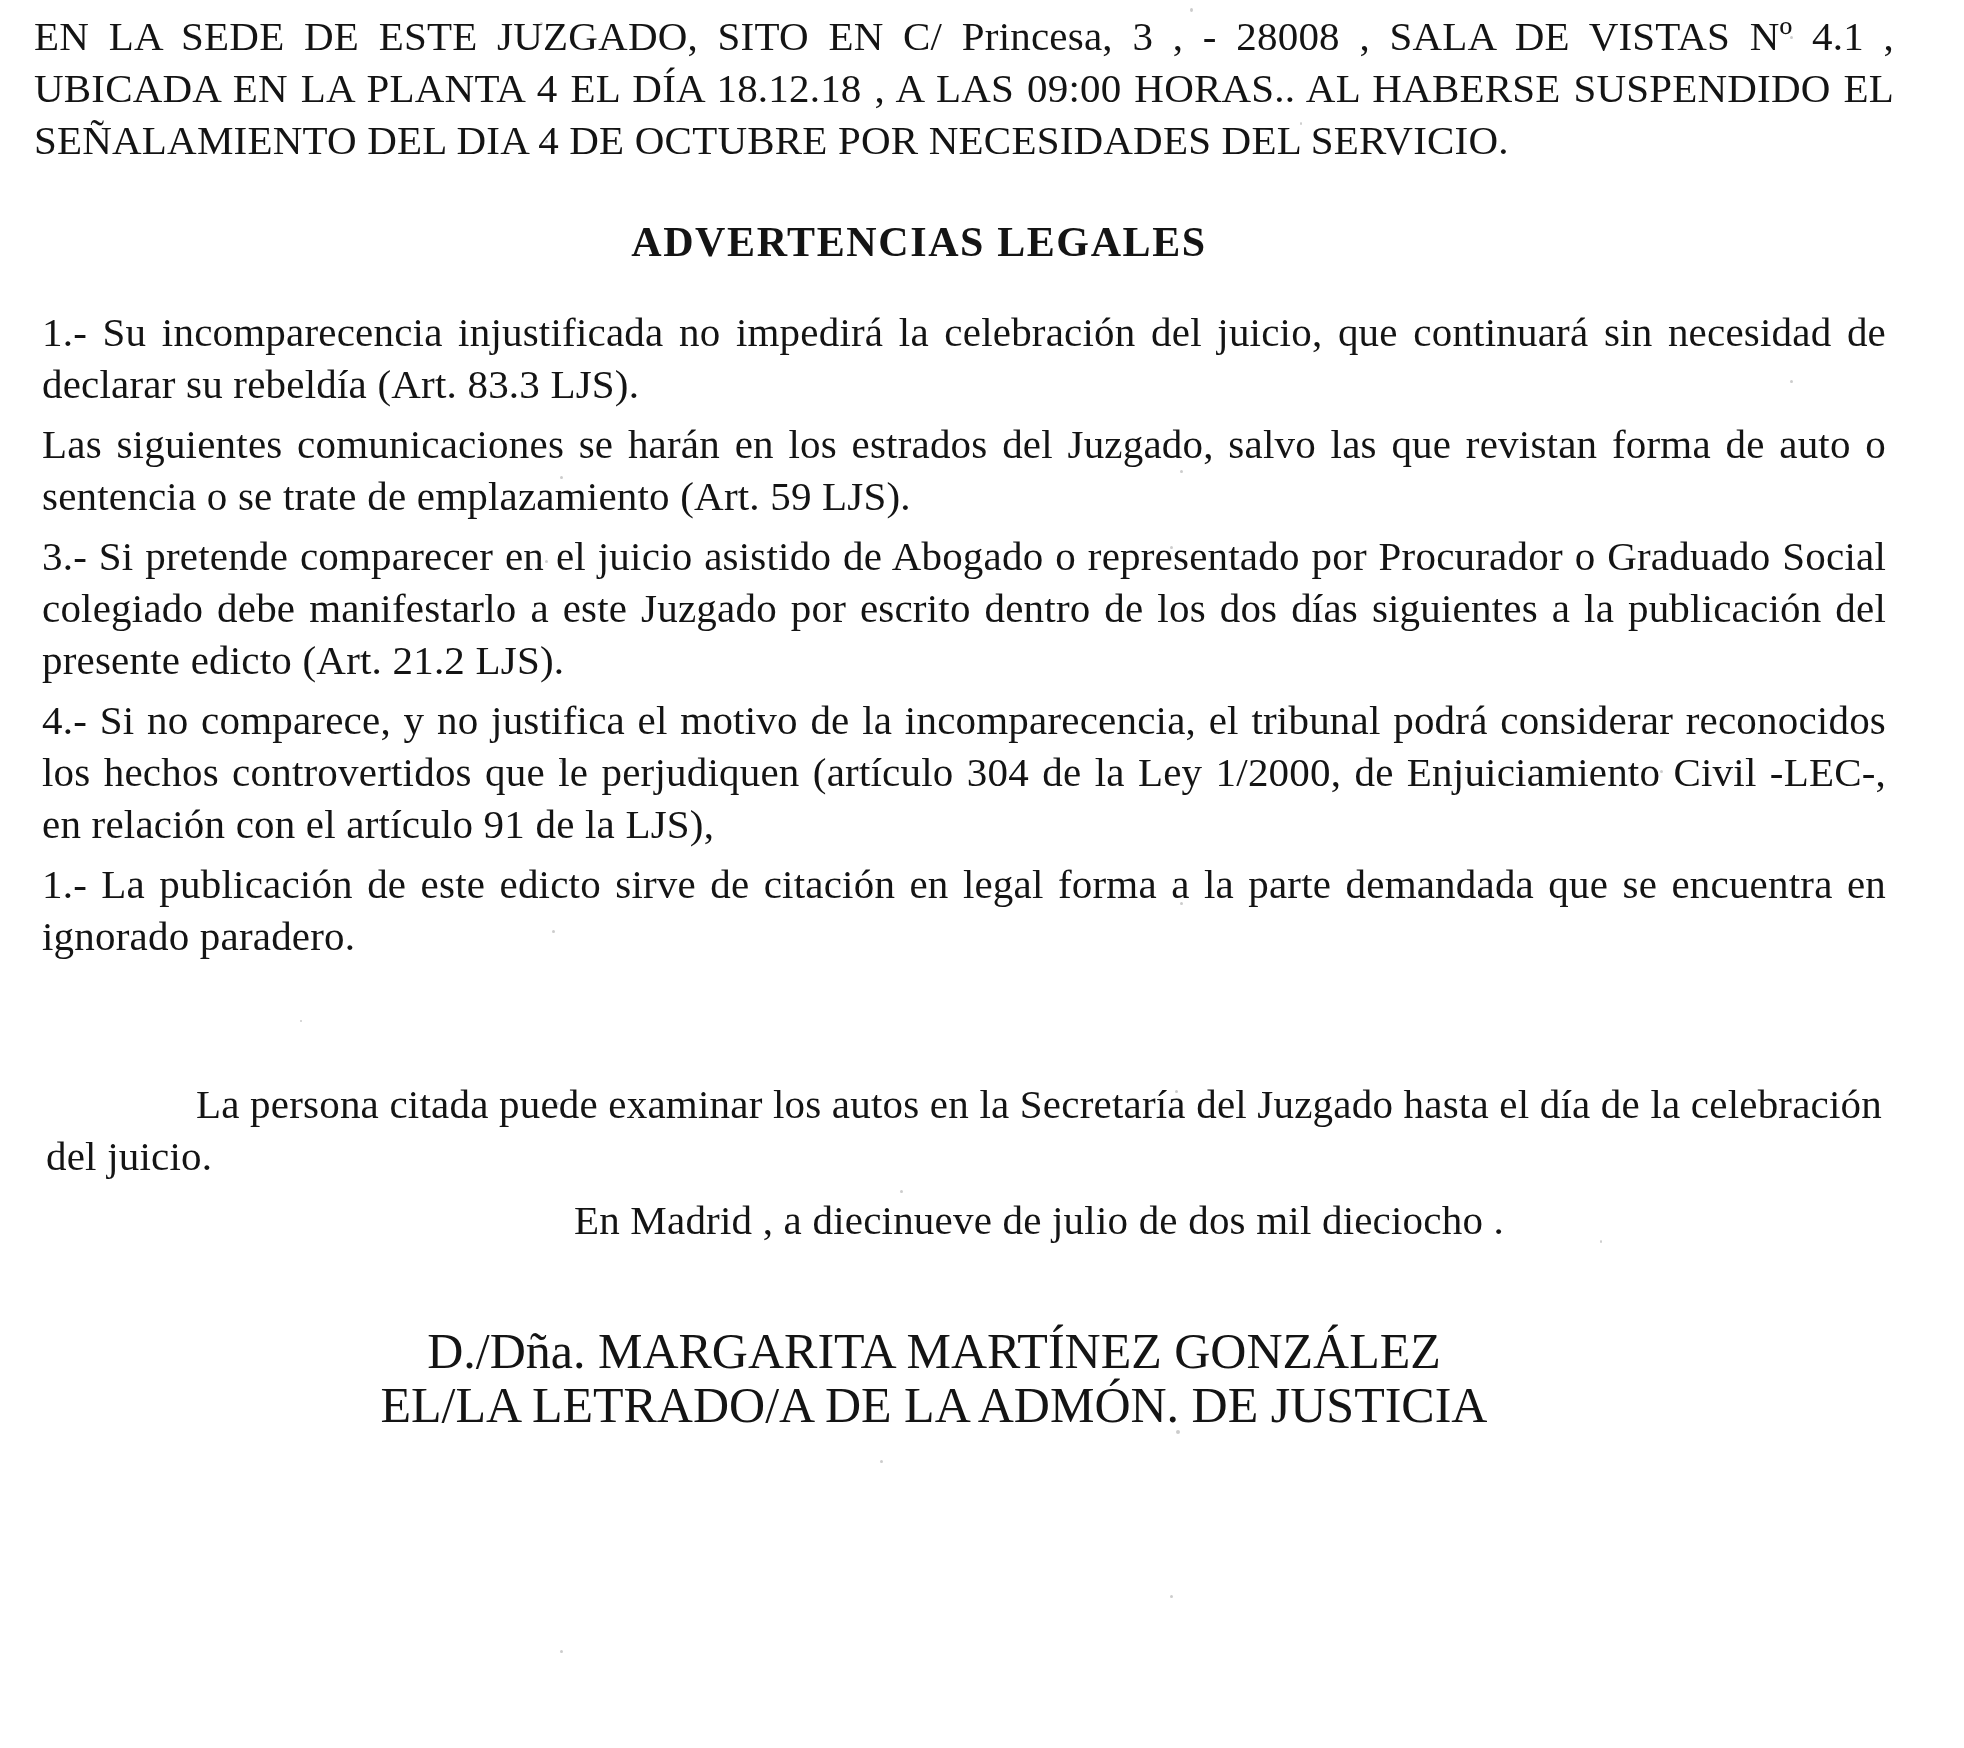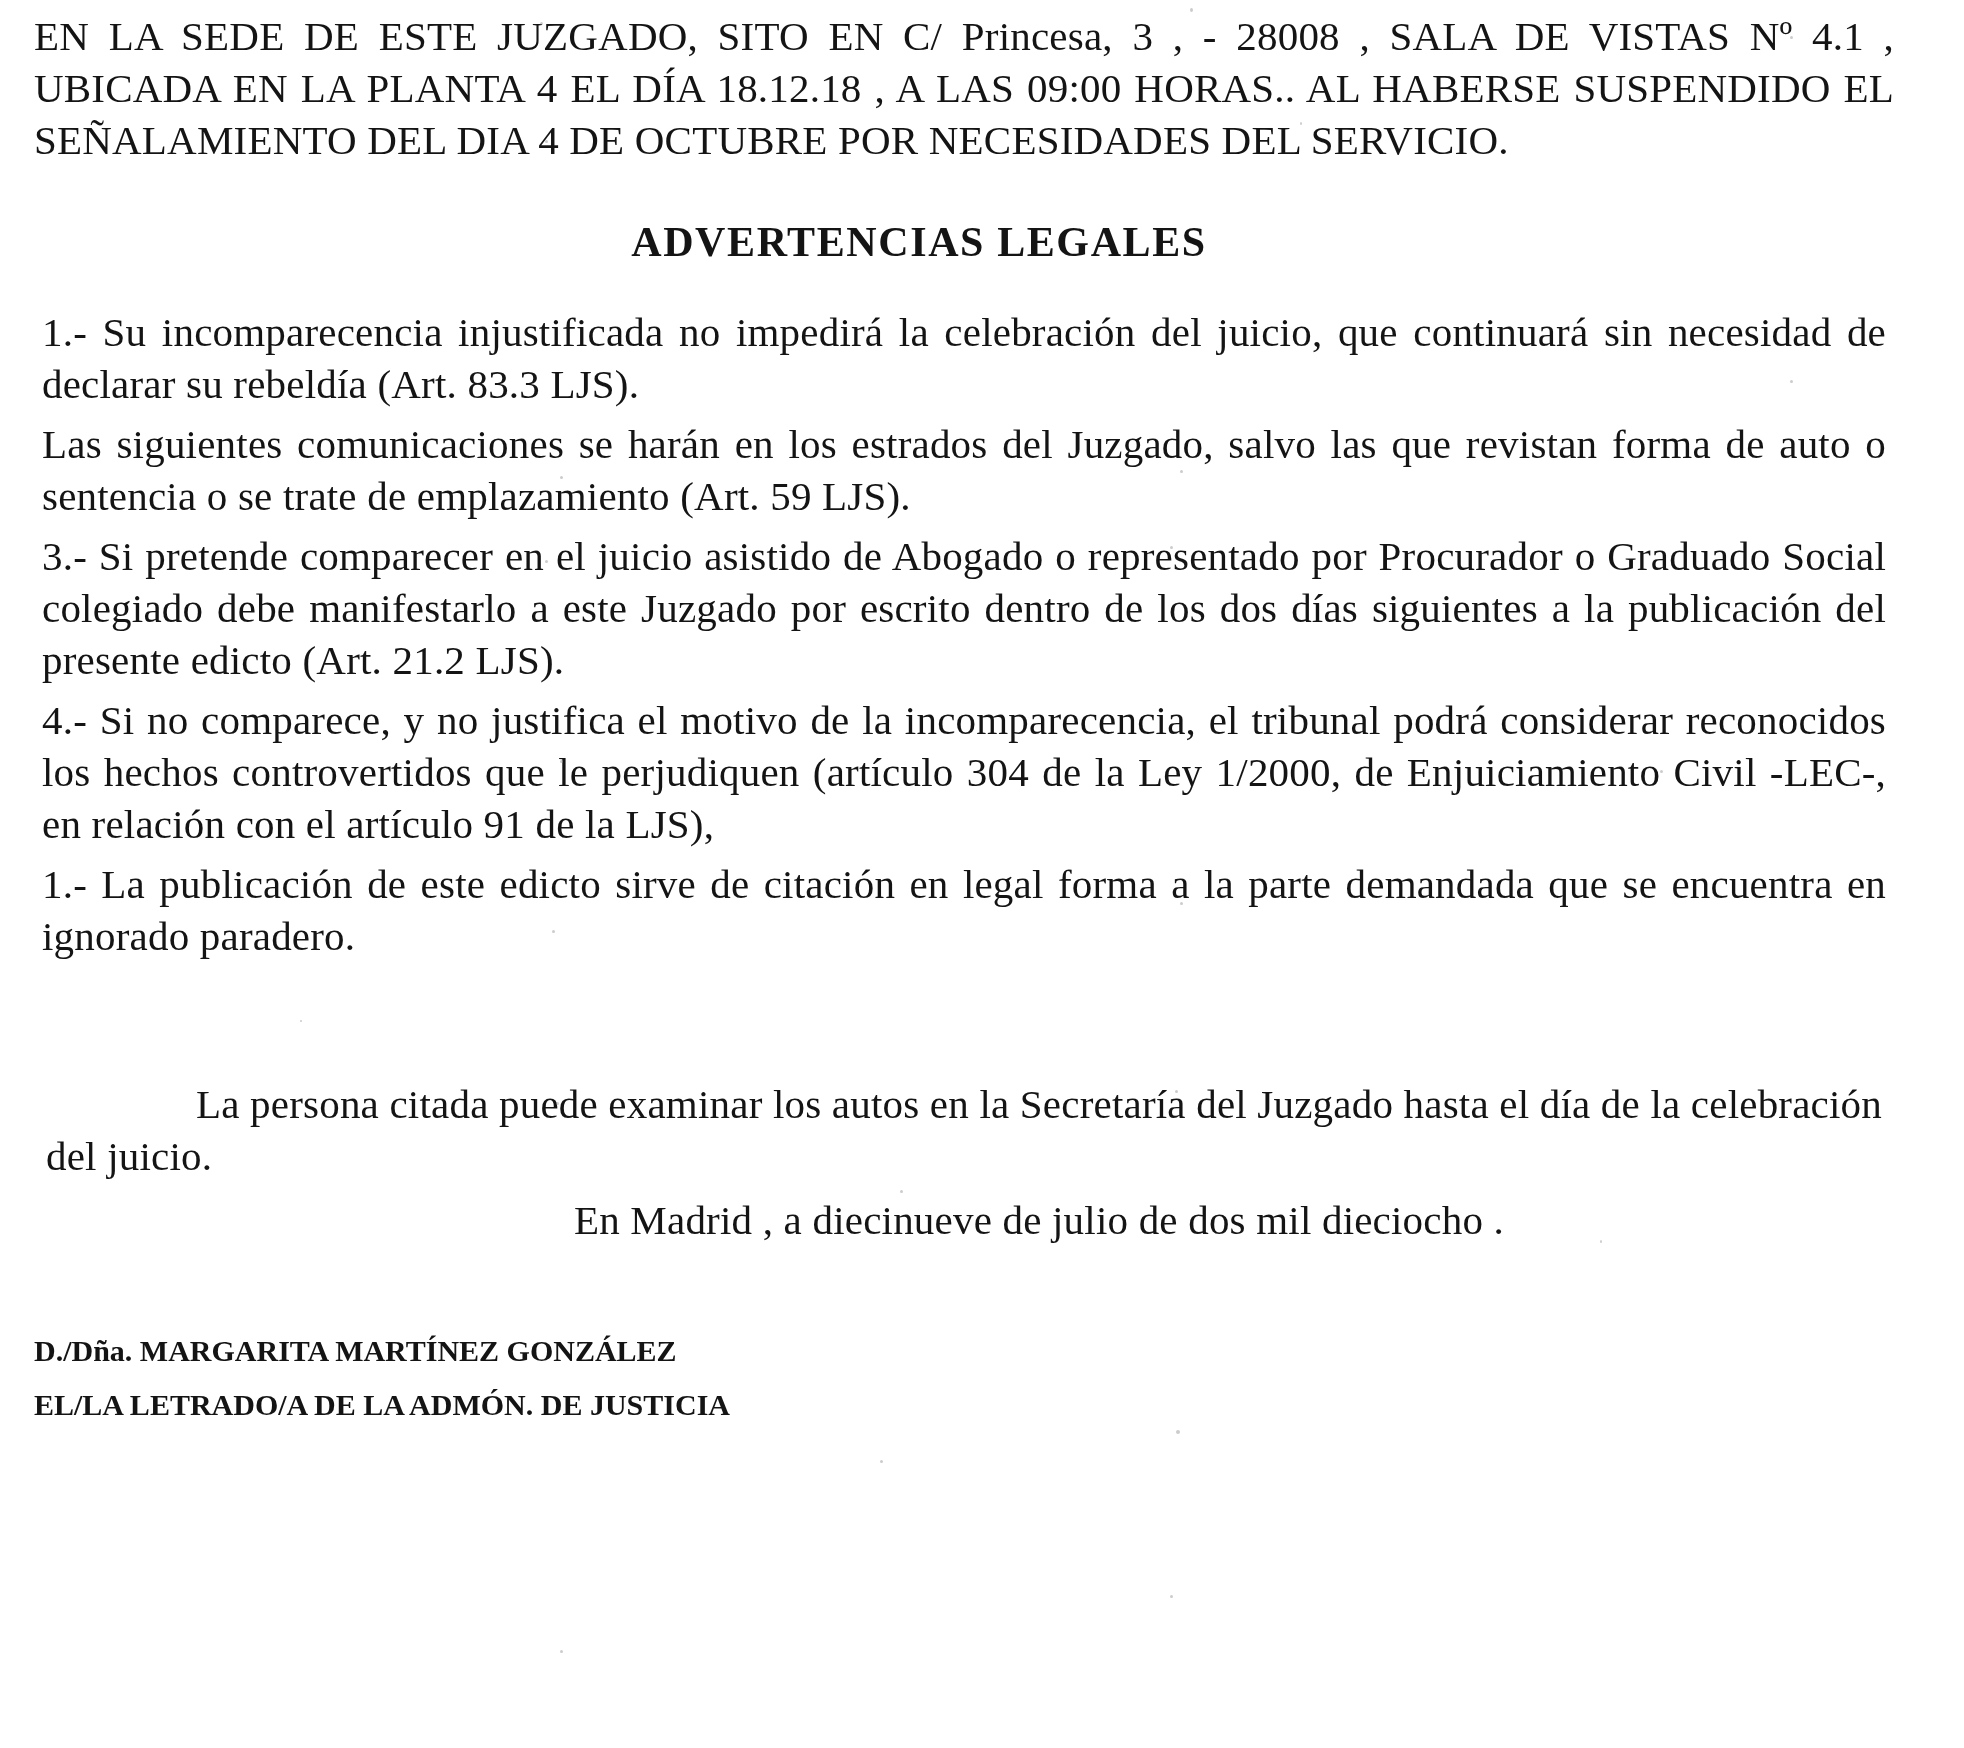--- a/index.html
+++ b/index.html
@@ -53,24 +53,24 @@
   .indent {
     text-indent: 150px;
   }
   .closing .para {
     margin: 12px;
   }
   .spacer-md {
     height: 66px;
   }
   .signature {
-    font-size: 30px;
+    text-align: center;
+    font-size: 50px;
     line-height: 54px;
     padding-right: 60px;
-    font-weight: bold;
   }
   .sig-line {
     display: block;
   }
   
   .speckle {
     position: absolute;
     inset: 0;
     pointer-events: none;
     opacity: 0.5;

